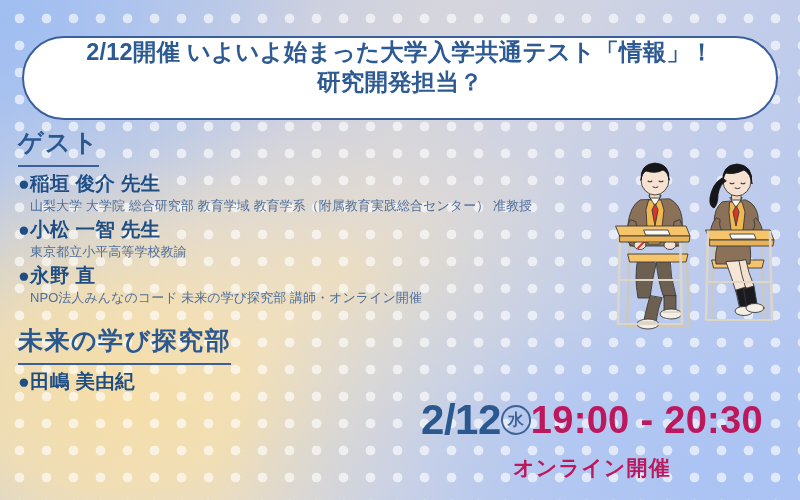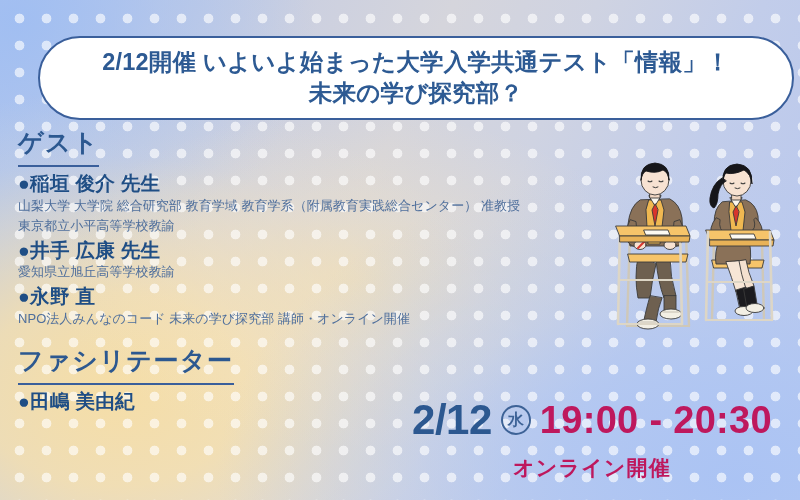--- a/index.html
+++ b/index.html
@@ -73,32 +73,32 @@
   .bg-dots {
     background-image: radial-gradient(circle, rgba(255,255,255,0.62) 4.6px, rgba(255,255,255,0) 5.2px);
     background-size: 27px 27px;
     background-position: 6px 5px;
     -webkit-mask-image: linear-gradient(to bottom, #000 0%, #000 100%);
   }
 
   
   .title-pill {
     position: absolute;
-    left: 38px;
+    left: 22px;
     top: 36px;
     width: 756px;
     height: 84px;
     box-sizing: border-box;
     background: #ffffff;
     border: 2.5px solid #3a5f9b;
     border-radius: 46px;
     display: flex;
     flex-direction: column;
     align-items: center;
-    justify-content: center;
+    justify-content: flex-start;
     gap: 1px;
     z-index: 5;
   }
   .title-line {
     color: #2d5a93;
     font-size: 23.5px;
     font-weight: bold;
     line-height: 1.25;
     letter-spacing: 0.2px;
     white-space: nowrap;
@@ -135,38 +135,39 @@
     letter-spacing: 0.3px;
     white-space: nowrap;
   }
   .person-affil {
     color: #4f6f9c;
     font-size: 13px;
     line-height: 1.42;
     letter-spacing: 0.05px;
     white-space: nowrap;
     margin-bottom: 2px;
+    margin-left: 12px;
   }
 
   .gap-block { height: 16px; }
 
   
   .schedule {
     position: absolute;
     right: 28px;
     bottom: 18px;
     z-index: 4;
     text-align: center;
     width: 360px;
   }
   .sched-row {
     display: flex;
     align-items: center;
     justify-content: center;
-    gap: 9px;
+    gap: 0;
     white-space: nowrap;
   }
   .sched-date {
     color: #2c5890;
     font-size: 42px;
     font-weight: bold;
     letter-spacing: -0.5px;
     line-height: 1;
   }
   .sched-dow {
@@ -215,49 +216,46 @@
 
   <div class="bg-layer bg-base"></div>
   <div class="bg-layer bg-blue-tl"></div>
   <div class="bg-layer bg-warm"></div>
   <div class="bg-layer bg-warm2"></div>
   <div class="bg-layer bg-blue-br"></div>
   <div class="bg-layer bg-dots"></div>
 
   <div class="title-pill">
     <div class="title-line">2/12開催 いよいよ始まった大学入学共通テスト「情報」！</div>
-    <div class="title-line">未来の学び探究部？</div>
+    <div class="title-line">研究開発担当？</div>
   </div>
 
   <div class="content">
 
     <div class="section-heading">ゲスト</div>
 
     <div class="person">
       <div class="person-name">●稲垣 俊介 先生</div>
       <div class="person-affil">山梨大学 大学院 総合研究部 教育学域 教育学系（附属教育実践総合センター） 准教授</div>
     </div>
 
     <div class="person">
+      <div class="person-name">●小松 一智 先生</div>
       <div class="person-affil">東京都立小平高等学校教諭</div>
     </div>
 
-    <div class="person">
-      <div class="person-name">●井手 広康 先生</div>
-      <div class="person-affil">愛知県立旭丘高等学校教諭</div>
-    </div>
 
     <div class="person">
       <div class="person-name">●永野 直</div>
       <div class="person-affil">NPO法人みんなのコード 未来の学び探究部 講師・オンライン開催</div>
     </div>
 
     <div class="gap-block"></div>
 
-    <div class="section-heading">ファシリテーター</div>
+    <div class="section-heading">未来の学び探究部</div>
 
     <div class="person">
       <div class="person-name">●田嶋 美由紀</div>
     </div>
 
   </div>
 
   <div class="illustration">
     <svg viewBox="0 0 200 200" xmlns="http://www.w3.org/2000/svg">
       <g stroke="#3a3a3a" stroke-width="0.9" stroke-linecap="round" stroke-linejoin="round">

